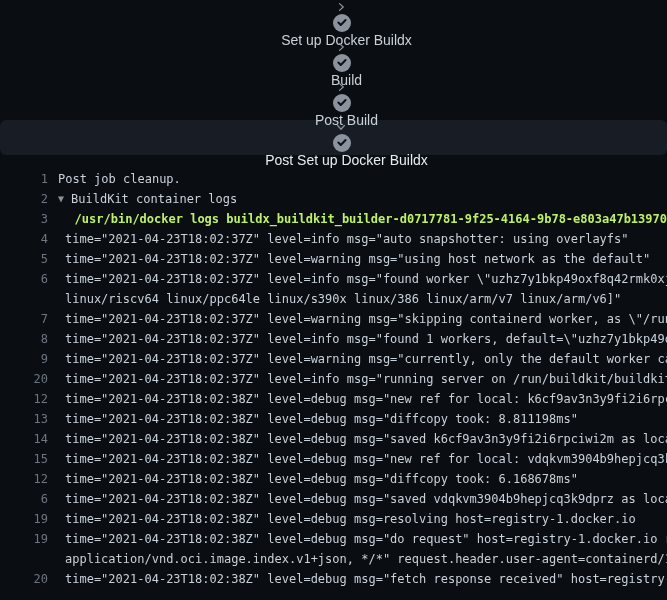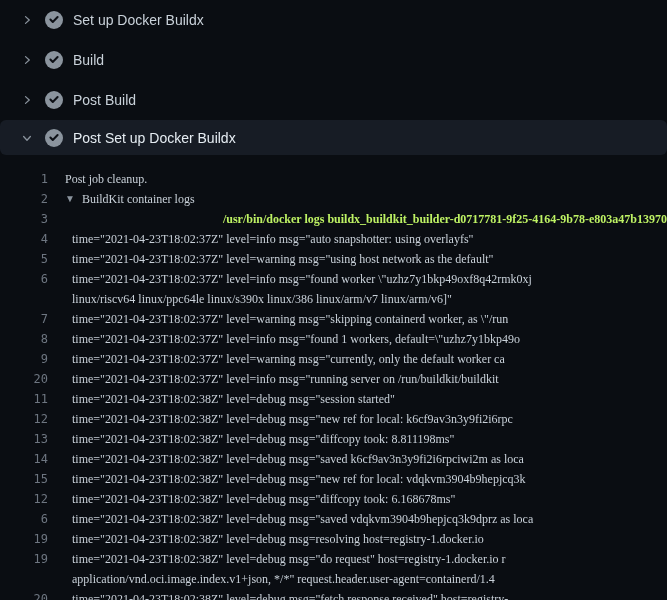--- a/index.html
+++ b/index.html
@@ -11,23 +11,24 @@
     background: #0a0d12;
     font-family: "Liberation Sans", "DejaVu Sans", sans-serif;
   }
   .wrap { width: 667px; height: 600px; overflow: hidden; }
 
   
   .step-row {
     display: flex;
     align-items: center;
     height: 40px;
-    padding-left: 20px;
+    padding-left: 26px;
     box-sizing: border-box;
     cursor: pointer;
+    flex-direction: column;
   }
   .step-row.expanded {
     height: 35px;
     background: #171c25;
     border-radius: 6px;
     text-align: center;
   }
   .chev {
     width: 14px;
     height: 14px;
@@ -67,25 +68,24 @@
     flex: none;
     width: 48px;
     text-align: right;
     color: #6e7681;
     text-decoration: none;
     cursor: pointer;
     user-select: none;
   }
   .lt {
     flex: 1;
-    margin-left: 17px;
+    margin-left: 10px;
     color: #c9d1d9;
     overflow: hidden;
     white-space: pre;
-    font-family: Liberation Serif, serif;
   }
   .lt.nested { padding-left: 7px; }
   .lt.command { color: #bef264; font-weight: bold; text-align: right; }
   .toggle-arrow {
     color: #8b949e;
     cursor: pointer;
     margin-right: 7px;
     font-size: 10px;
     display: inline-block;
     vertical-align: middle;
@@ -162,21 +162,20 @@
       <div class="log-row"><a class="ln">2</a><div class="lt"><span class="toggle-arrow">▼</span><span>BuildKit container logs</span></div></div>
       <div class="log-row"><a class="ln">3</a><div class="lt nested command"><span>/usr/bin/docker logs buildx_buildkit_builder-d0717781-9f25-4164-9b78-e803a47b13970</span></div></div>
       <div class="log-row"><a class="ln">4</a><div class="lt nested"><span>time="2021-04-23T18:02:37Z" level=info msg="auto snapshotter: using overlayfs"</span></div></div>
       <div class="log-row"><a class="ln">5</a><div class="lt nested"><span>time="2021-04-23T18:02:37Z" level=warning msg="using host network as the default"</span></div></div>
       <div class="log-row"><a class="ln">6</a><div class="lt nested"><span>time="2021-04-23T18:02:37Z" level=info msg="found worker \"uzhz7y1bkp49oxf8q42rmk0xj</span></div></div>
       <div class="log-row"><a class="ln"></a><div class="lt nested"><span>linux/riscv64 linux/ppc64le linux/s390x linux/386 linux/arm/v7 linux/arm/v6]"</span></div></div>
       <div class="log-row"><a class="ln">7</a><div class="lt nested"><span>time="2021-04-23T18:02:37Z" level=warning msg="skipping containerd worker, as \"/run</span></div></div>
       <div class="log-row"><a class="ln">8</a><div class="lt nested"><span>time="2021-04-23T18:02:37Z" level=info msg="found 1 workers, default=\"uzhz7y1bkp49o</span></div></div>
       <div class="log-row"><a class="ln">9</a><div class="lt nested"><span>time="2021-04-23T18:02:37Z" level=warning msg="currently, only the default worker ca</span></div></div>
       <div class="log-row"><a class="ln">20</a><div class="lt nested"><span>time="2021-04-23T18:02:37Z" level=info msg="running server on /run/buildkit/buildkit</span></div></div>
-      <div class="log-row"><a class="ln">11</a><div class="lt nested"><span>time="2021-04-23T18:02:38Z" level=debug msg="session started"</span></div></div>
       <div class="log-row"><a class="ln">12</a><div class="lt nested"><span>time="2021-04-23T18:02:38Z" level=debug msg="new ref for local: k6cf9av3n3y9fi2i6rpc</span></div></div>
       <div class="log-row"><a class="ln">13</a><div class="lt nested"><span>time="2021-04-23T18:02:38Z" level=debug msg="diffcopy took: 8.811198ms"</span></div></div>
       <div class="log-row"><a class="ln">14</a><div class="lt nested"><span>time="2021-04-23T18:02:38Z" level=debug msg="saved k6cf9av3n3y9fi2i6rpciwi2m as loca</span></div></div>
       <div class="log-row"><a class="ln">15</a><div class="lt nested"><span>time="2021-04-23T18:02:38Z" level=debug msg="new ref for local: vdqkvm3904b9hepjcq3k</span></div></div>
       <div class="log-row"><a class="ln">12</a><div class="lt nested"><span>time="2021-04-23T18:02:38Z" level=debug msg="diffcopy took: 6.168678ms"</span></div></div>
       <div class="log-row"><a class="ln">6</a><div class="lt nested"><span>time="2021-04-23T18:02:38Z" level=debug msg="saved vdqkvm3904b9hepjcq3k9dprz as loca</span></div></div>
       <div class="log-row"><a class="ln">19</a><div class="lt nested"><span>time="2021-04-23T18:02:38Z" level=debug msg=resolving host=registry-1.docker.io</span></div></div>
       <div class="log-row"><a class="ln">19</a><div class="lt nested"><span>time="2021-04-23T18:02:38Z" level=debug msg="do request" host=registry-1.docker.io r</span></div></div>
       <div class="log-row"><a class="ln"></a><div class="lt nested"><span>application/vnd.oci.image.index.v1+json, */*" request.header.user-agent=containerd/1.4</span></div></div>
       <div class="log-row"><a class="ln">20</a><div class="lt nested"><span>time="2021-04-23T18:02:38Z" level=debug msg="fetch response received" host=registry-</span></div></div>

